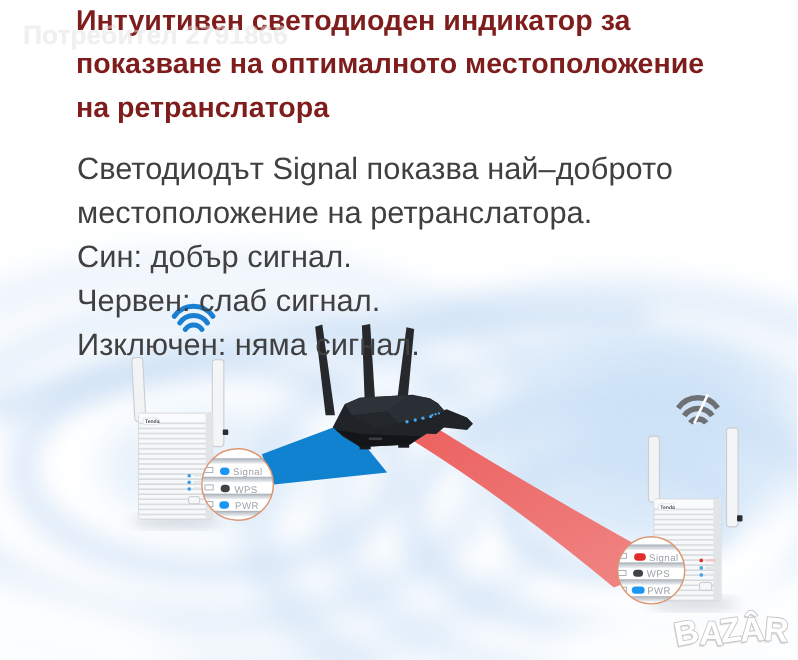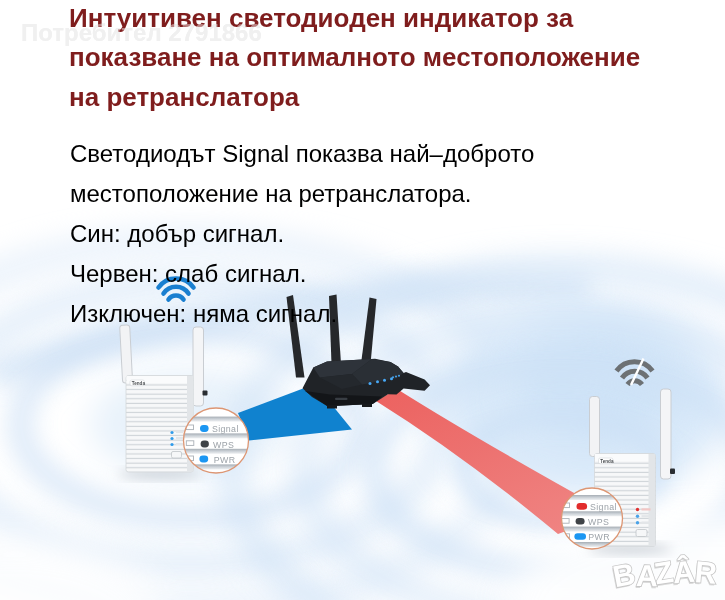--- a/index.html
+++ b/index.html
@@ -1,20 +1,20 @@
 <!DOCTYPE html>
 <html><head>
 <meta charset="utf-8">
 <style>
   html,body{margin:0;padding:0;}
   .page{position:relative;width:725px;height:600px;background:#ffffff;overflow:hidden;
         font-family:"Liberation Sans", sans-serif;}
   .head{position:absolute;left:69px;top:-1px;font-size:26px;font-weight:bold;color:#7f1d1d;
         line-height:39.3px;letter-spacing:0px;z-index:10;}
-  .body1{position:absolute;left:70px;top:134px;font-size:24px;color:#000000;line-height:40px;z-index:10;}
+  .body1{position:absolute;left:70px;top:134px;font-size:28px;color:#404040;line-height:40px;z-index:10;}
   .wm1{position:absolute;left:21px;top:19px;font-size:24px;font-weight:bold;
       color:#e4e4e4;z-index:1;}
   .wm2{position:absolute;left:21px;top:19px;font-size:24px;font-weight:bold;
       color:rgba(255,255,255,0.45);z-index:30;}
 </style>
 </head>
 <body>
 <div class="page">
   <svg width="725" height="600" viewBox="0 0 725 600" style="position:absolute;left:0;top:0;">
     <defs>

